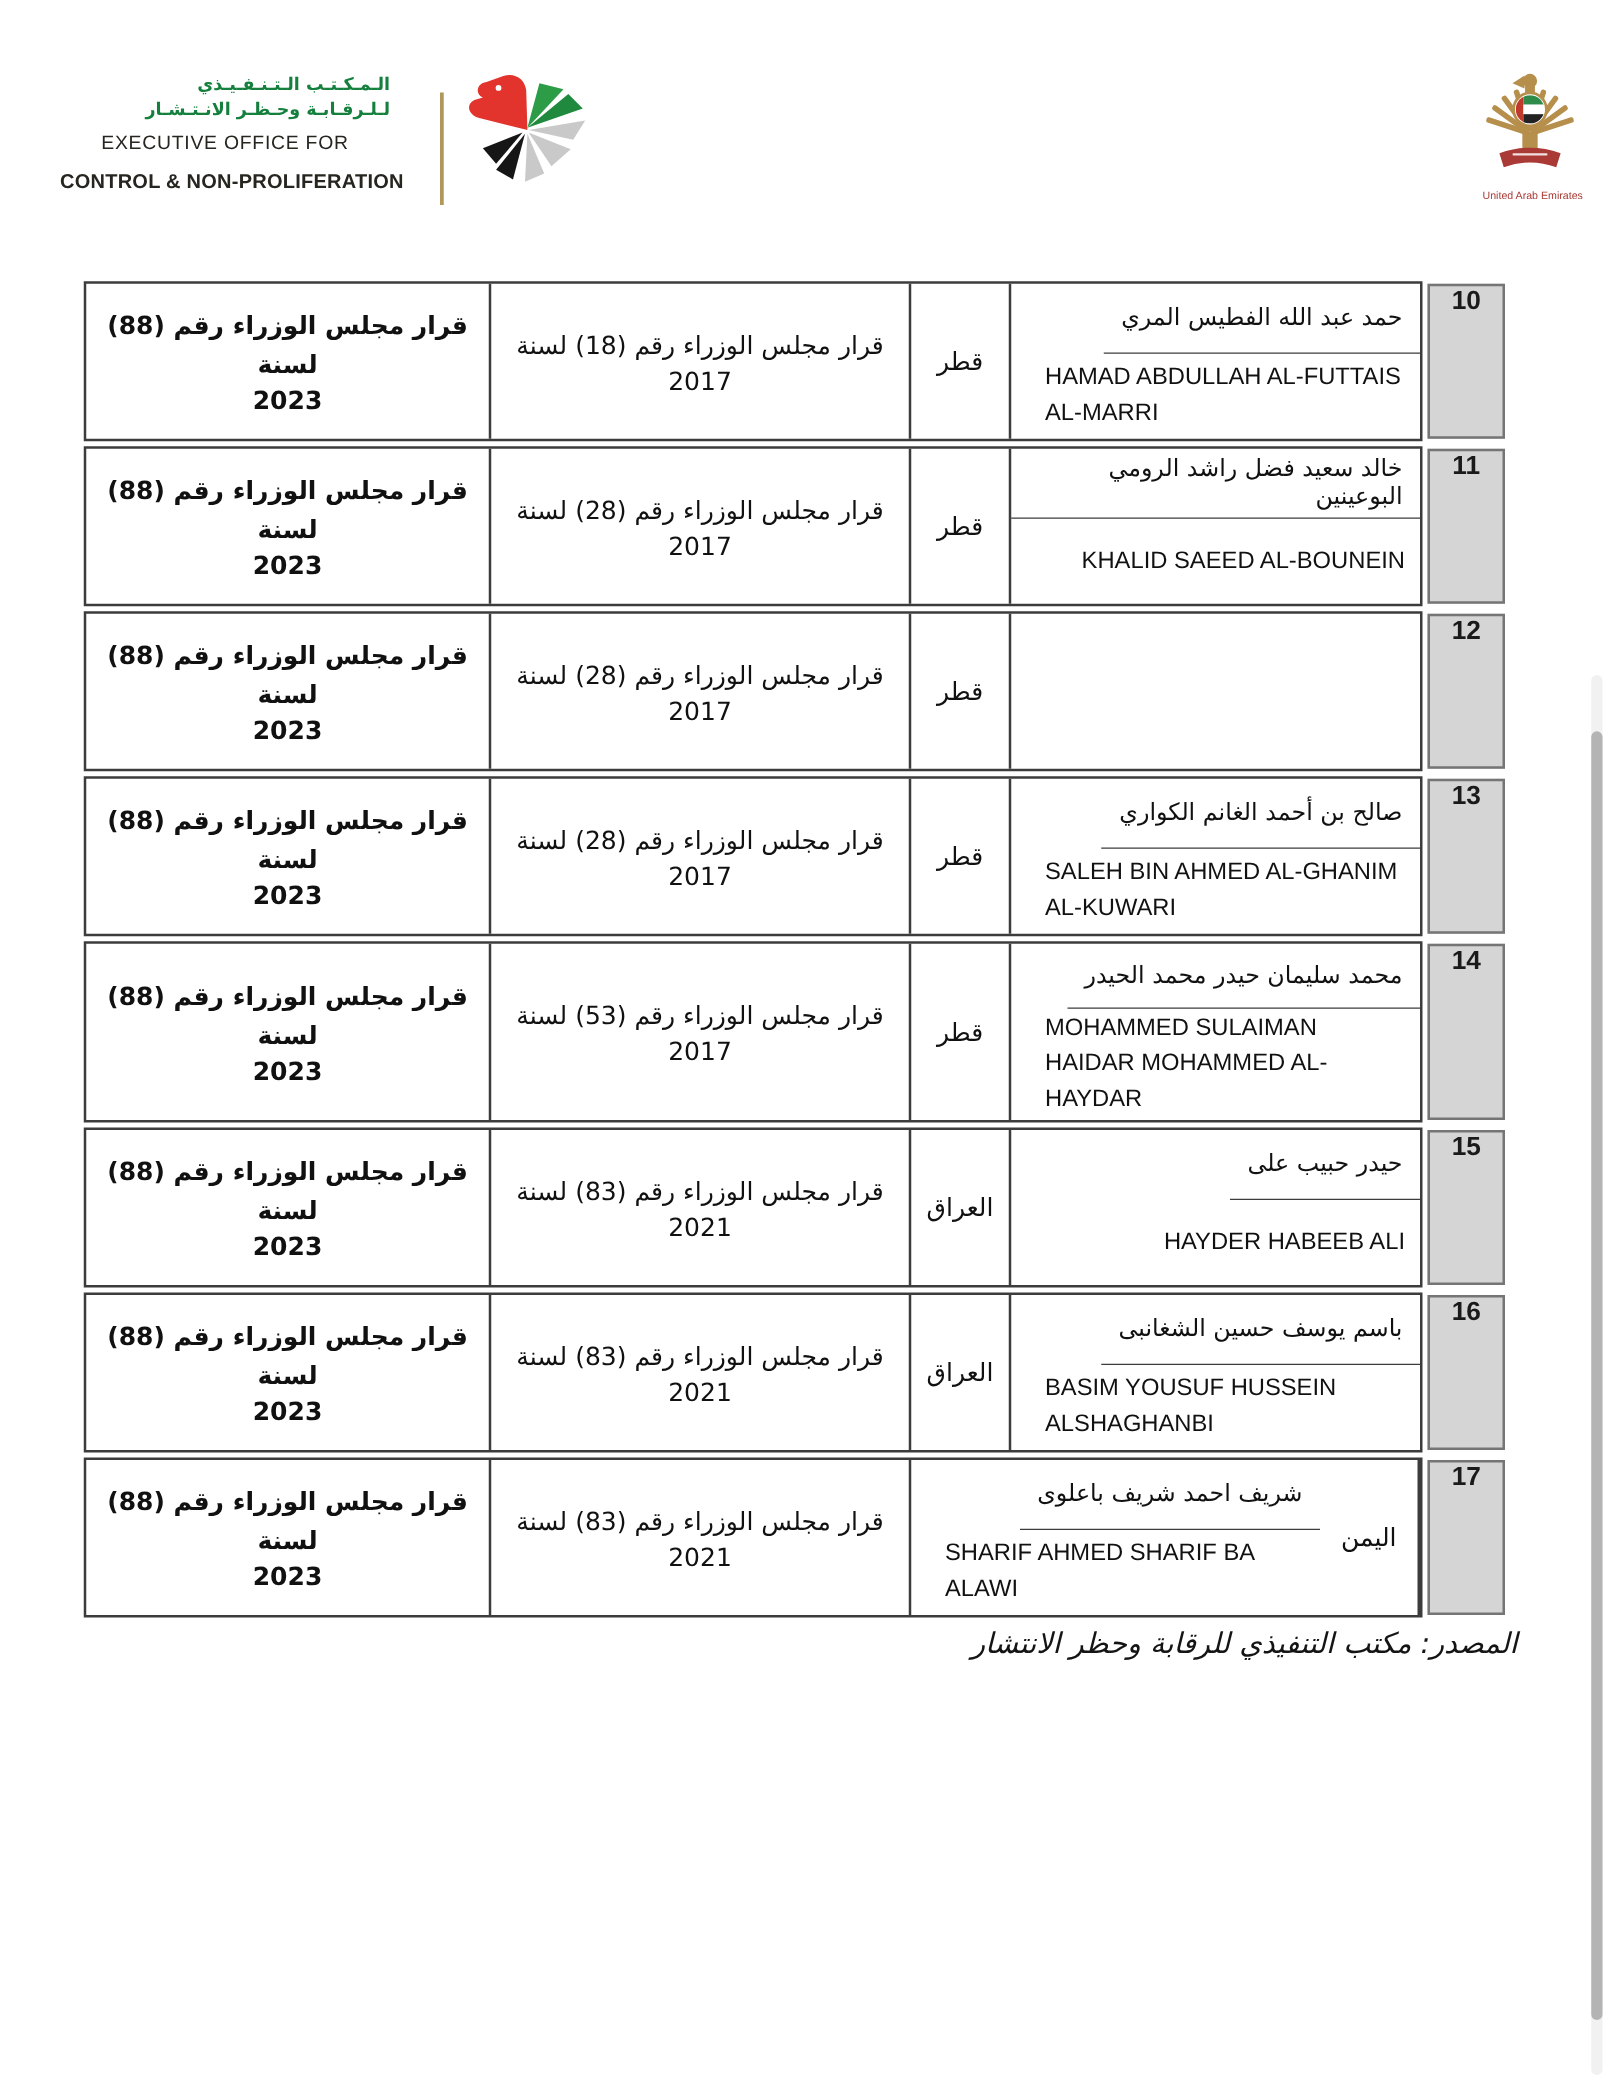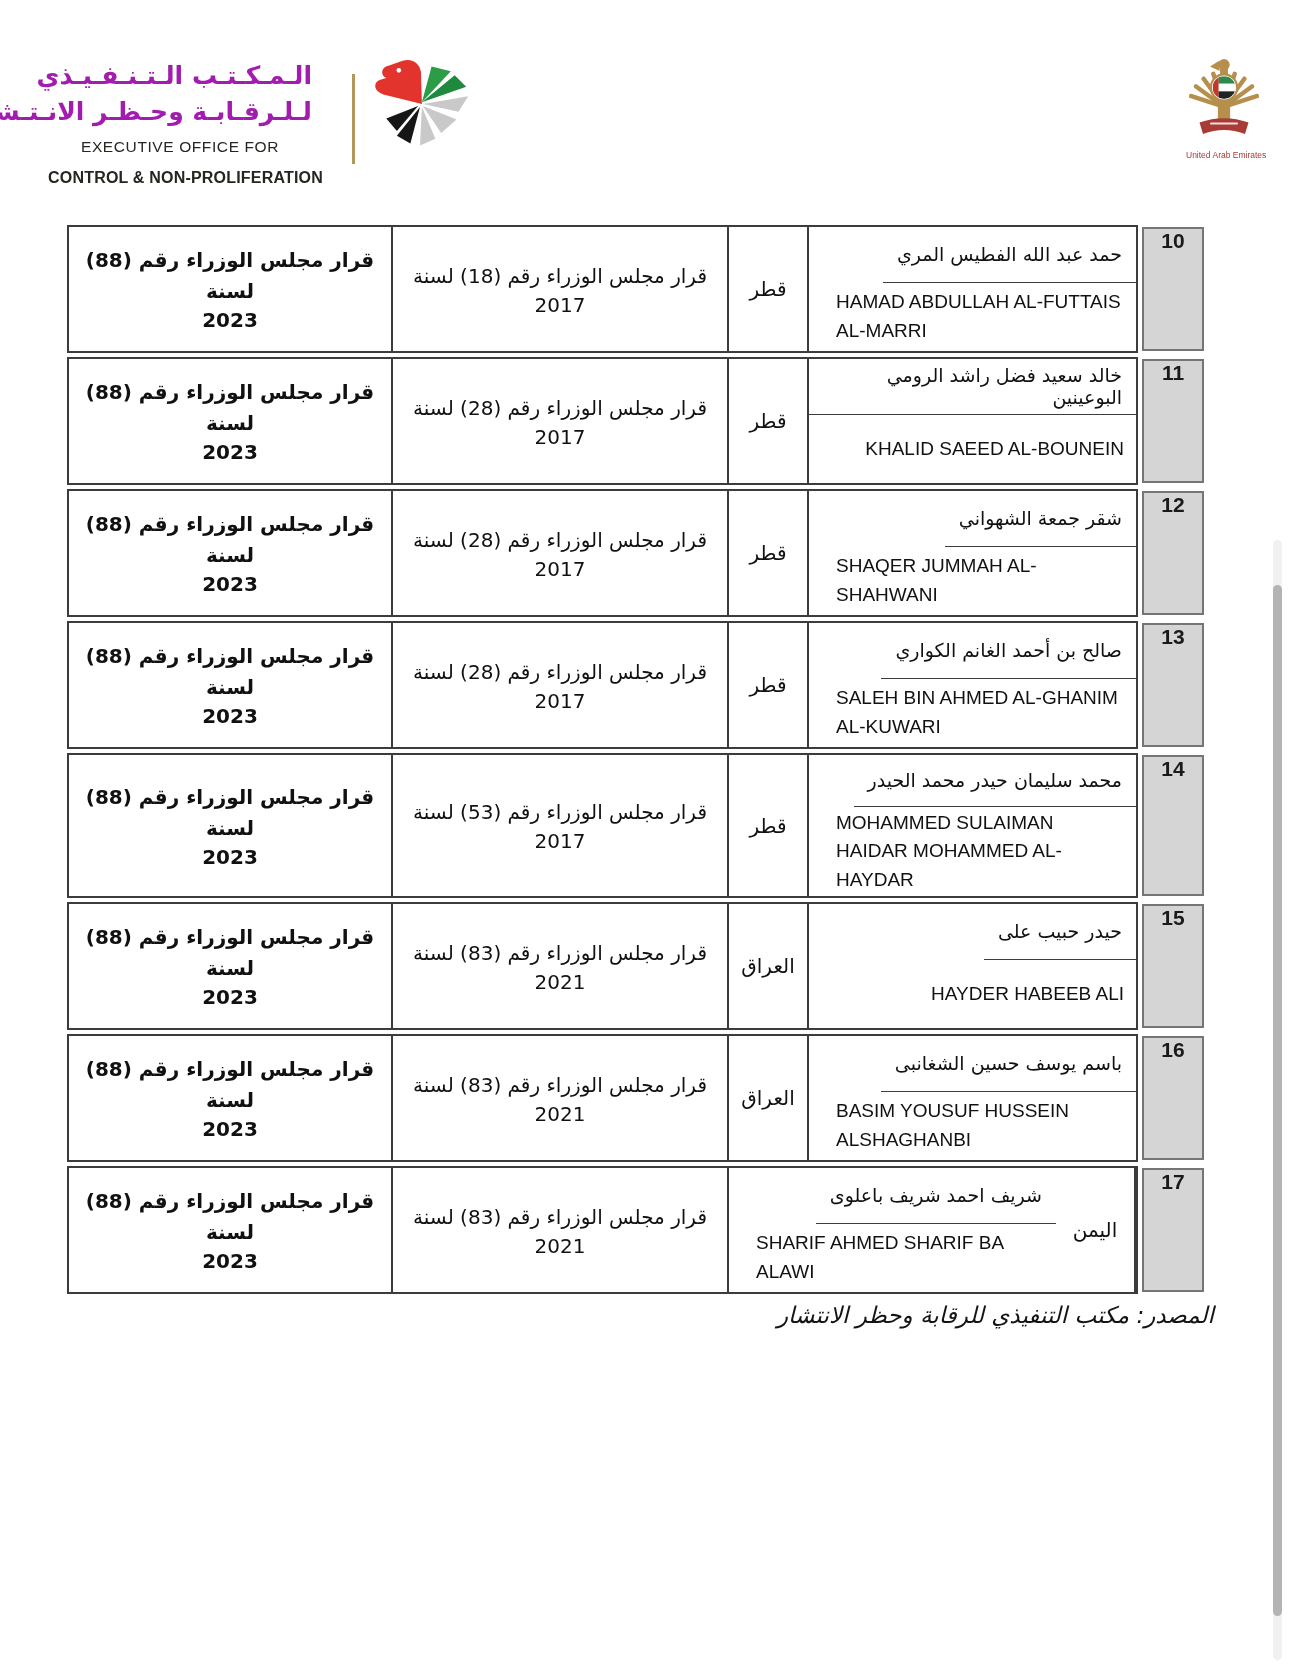--- a/index.html
+++ b/index.html
@@ -21,21 +21,21 @@
   *{margin:0;padding:0;box-sizing:border-box;}
   html,body{background:#ffffff;}
   .page{
     position:relative;width:1290px;height:1678px;margin:0 auto;
     background:#ffffff;overflow:hidden;color:var(--text);
     font-family:"Liberation Sans", sans-serif;
   }
   
   .brand-text{position:absolute;left:48px;top:58px;width:264px;}
   .brand-ar{direction:rtl;text-align:right;font-family:"DejaVu Sans",sans-serif;
-    font-weight:700;font-size:25px;color:#a21caf;line-height:1.45;white-space:nowrap;}
+    font-weight:700;font-size:14px;color:#15803d;line-height:1.45;white-space:nowrap;}
   .brand-en1{text-align:center;font-size:15.5px;letter-spacing:.6px;color:#26251f;margin-top:7px;}
   .brand-en2{text-align:center;font-size:16px;font-weight:700;letter-spacing:.2px;color:#26251f;margin-top:13px;white-space:nowrap;}
   .brand-sep{position:absolute;left:352px;top:74px;width:3px;height:90px;background:var(--brand-gold);}
   .falcon{position:absolute;left:364px;top:54px;}
   .f-red{fill:var(--falcon-red);} .f-g1{fill:var(--falcon-green1);} .f-g2{fill:var(--falcon-green2);}
   .f-gray{fill:var(--falcon-gray);} .f-blk{fill:var(--falcon-black);}
   .uae-emblem{position:absolute;left:1186px;top:52px;width:76px;text-align:center;}
   .em-gold{fill:var(--emblem-gold);}
   .emblem-caption{margin-top:2px;font-size:8.5px;color:var(--emblem-red);white-space:nowrap;}
   
@@ -182,24 +182,20 @@
           <div class="decision-ar">قرار مجلس الوزراء رقم (88) لسنة</div>
           <div class="year">2023</div>
         </div>
         <div class="cell c2">
           <div class="decision-ar">قرار مجلس الوزراء رقم (28) لسنة</div>
           <div class="year">2017</div>
         </div>
         <div class="cell c3">
           <div class="country">قطر</div>
         </div>
-        <div class="cell c4">
-          <div class="name-ar">شقر جمعة الشهواني</div>
-          <div class="name-en">SHAQER JUMMAH AL-SHAHWANI</div>
-        </div>
       </div>
       <div class="num-box">
         <span>12</span>
       </div>
     </div>
 
     <div class="row">
       <div class="row-main">
         <div class="cell c1">
           <div class="decision-ar">قرار مجلس الوزراء رقم (88) لسنة</div>

